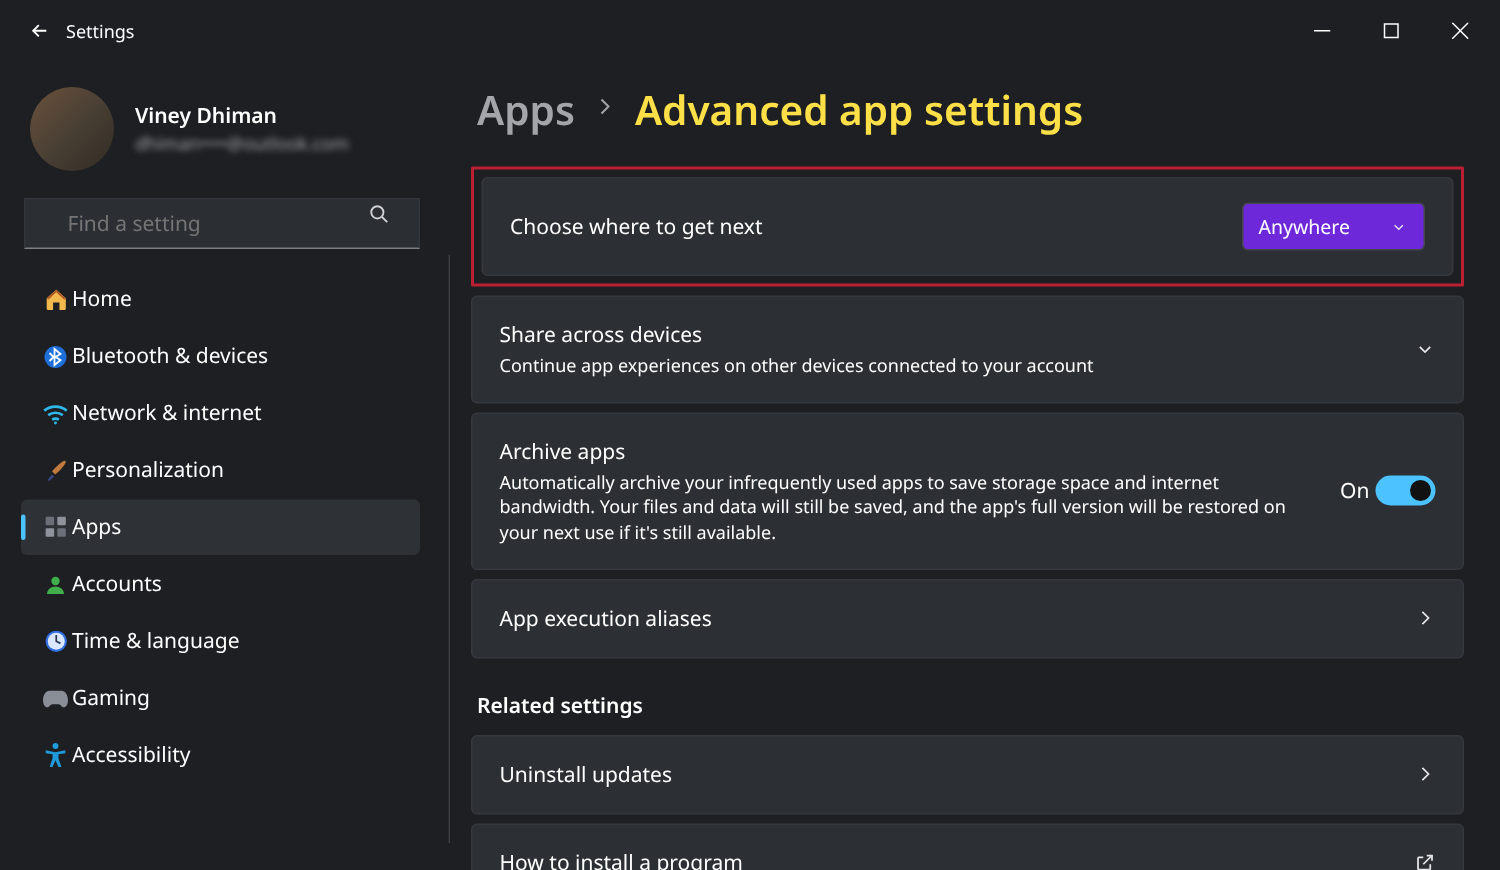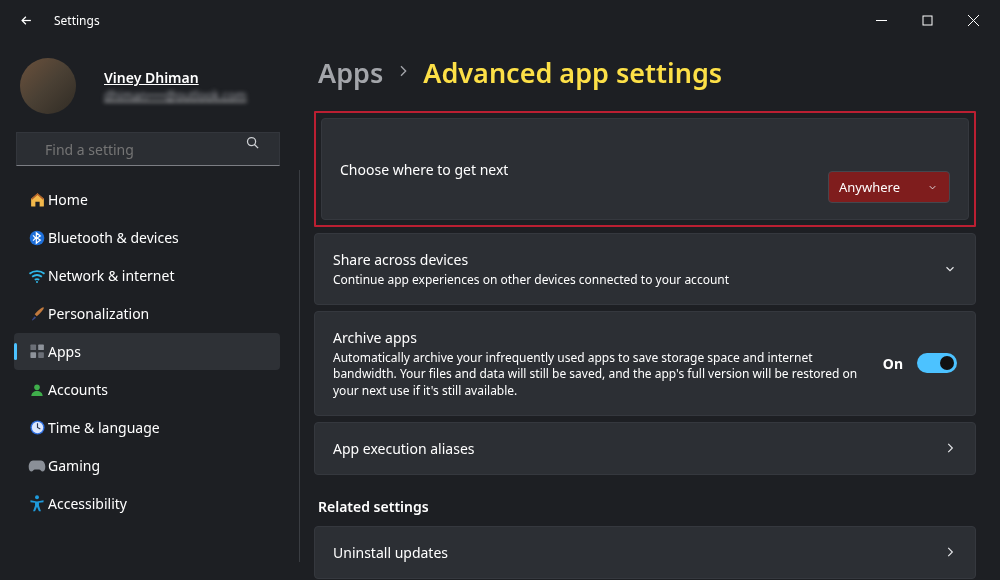--- a/index.html
+++ b/index.html
@@ -1,30 +1,30 @@
 <!DOCTYPE html>
 <html><head>
 <meta charset="utf-8">
 <style>
   * { margin:0; padding:0; box-sizing:border-box; font-family:"Segoe UI",system-ui,sans-serif; }
   body { width:1000px; height:580px; background:#1d1f23; color:#fff; overflow:hidden; }
 
   
   .titlebar { height:40px; display:flex; align-items:center; padding:0 4px 0 14px; }
   .titlebar .back { width:24px; height:24px; display:flex; align-items:center; justify-content:center; color:#fff; }
-  .titlebar .title { font-size:12px; margin-left:16px;text-align:center; }
+  .titlebar .title { font-size:12px; margin-left:6px;text-align:center; }
   .titlebar .spacer { flex:1; }
   .titlebar .wbtn { width:46px; height:40px; display:flex; align-items:center; justify-content:center; color:#fff; }
 
   .shell { display:flex; height:540px; }
 
   
   .sidebar { width:300px; padding:8px 12px 0 8px; position:relative; }
   .sidebar::after { content:""; position:absolute; top:130px; bottom:18px; right:0; width:1px; background:#3a3d42; }
-  .profile { display:flex; align-items:center; gap:28px; padding:10px 8px 14px 12px;text-decoration:underline; }
+  .profile { display:flex; align-items:center; gap:14px; padding:10px 8px 14px 12px; }
   .avatar { width:56px; height:56px; border-radius:50%; background:linear-gradient(135deg,#6b513c 0%,#4a4034 50%,#302b24 100%); overflow:hidden; }
   .profile-text .name { font-size:14px; font-weight:600; }
   .profile-text .email { font-size:12px; color:#a0a2a7; filter:blur(2.2px); }
   .search { margin:4px 8px 14px 8px; height:34px; background:#2b2e33; border:1px solid #33363c; border-bottom:1px solid #7c7e84; border-radius:0; display:flex; padding:0 28px; }
   .search input { flex:1; background:none; border:none; outline:none; color:#d6d8dc; font-size:14px; }
   .search .sicon { color:#cfd1d5; }
   .nav { overflow-y:auto; height:calc(100% - 140px); padding-right:2px; }
   .nav-item { height:37px; display:flex; align-items:center; gap:2px; padding:0 14px; margin:1px 6px; border-radius:4px; font-size:14px; position:relative; }
   .nav-item.active { background:#2e3136; }
   .nav-item.active::before { content:""; position:absolute; left:0; top:10px; bottom:10px; width:3px; border-radius:2px; background:#4cc2ff; }
@@ -36,23 +36,23 @@
   .crumb-a { font-size:27px; font-weight:600; color:#a3a5aa; }
   .crumb-sep { color:#a3a5aa; }
   .crumb-b { font-size:27px; font-weight:600; color:#fde047; }
 
   .panel { background:#2c2f34; border:1px solid #35383e; border-radius:4px; margin-bottom:6px; padding:16px 18px; display:flex; align-items:center; gap:14px; }
   .panel.highlight-wrap { border:2px solid #bb1f32; border-radius:1px; padding:5px; background:none; margin-bottom:6px; }
   .panel.highlight-wrap .panel { margin:0; }
   .p-body { flex:1; }
   .p-title { font-size:14px; }
   .p-sub { font-size:12px; color:#ffffff; margin-top:3px; line-height:1.35; max-width:570px; }
-  .select { background:#7f1d1d; border:1px solid #44474e; border-radius:4px; height:32px; min-width:122px; display:flex; align-items:center; justify-content:space-between; padding:0 10px; font-size:13px;margin-top:36px; }
+  .select { background:#6d28d9; border:1px solid #44474e; border-radius:4px; height:32px; min-width:122px; display:flex; align-items:center; justify-content:space-between; padding:0 10px; font-size:13px; }
   .chev { width:14px; height:14px; display:flex; align-items:center; justify-content:center; color:#e6e7ea; }
-  .trail { display:flex; align-items:center; gap:14px;font-weight:bold; }
+  .trail { display:flex; align-items:center; gap:4px; }
   .toggle { width:40px; height:20px; border-radius:10px; background:#4cc2ff; position:relative; }
   .toggle::after { content:""; position:absolute; right:3px; top:3px; width:14px; height:14px; border-radius:50%; background:#111; }
   .toggle-label { font-size:14px; }
   .section-h { font-size:14px; font-weight:600; margin:22px 0 10px 4px; }
 
   .ext-icon { width:14px; height:14px; }
 
   
   .nav::-webkit-scrollbar, .main::-webkit-scrollbar { width:4px; }
   .nav::-webkit-scrollbar-thumb, .main::-webkit-scrollbar-thumb { background:#4a4d53; border-radius:2px; }

